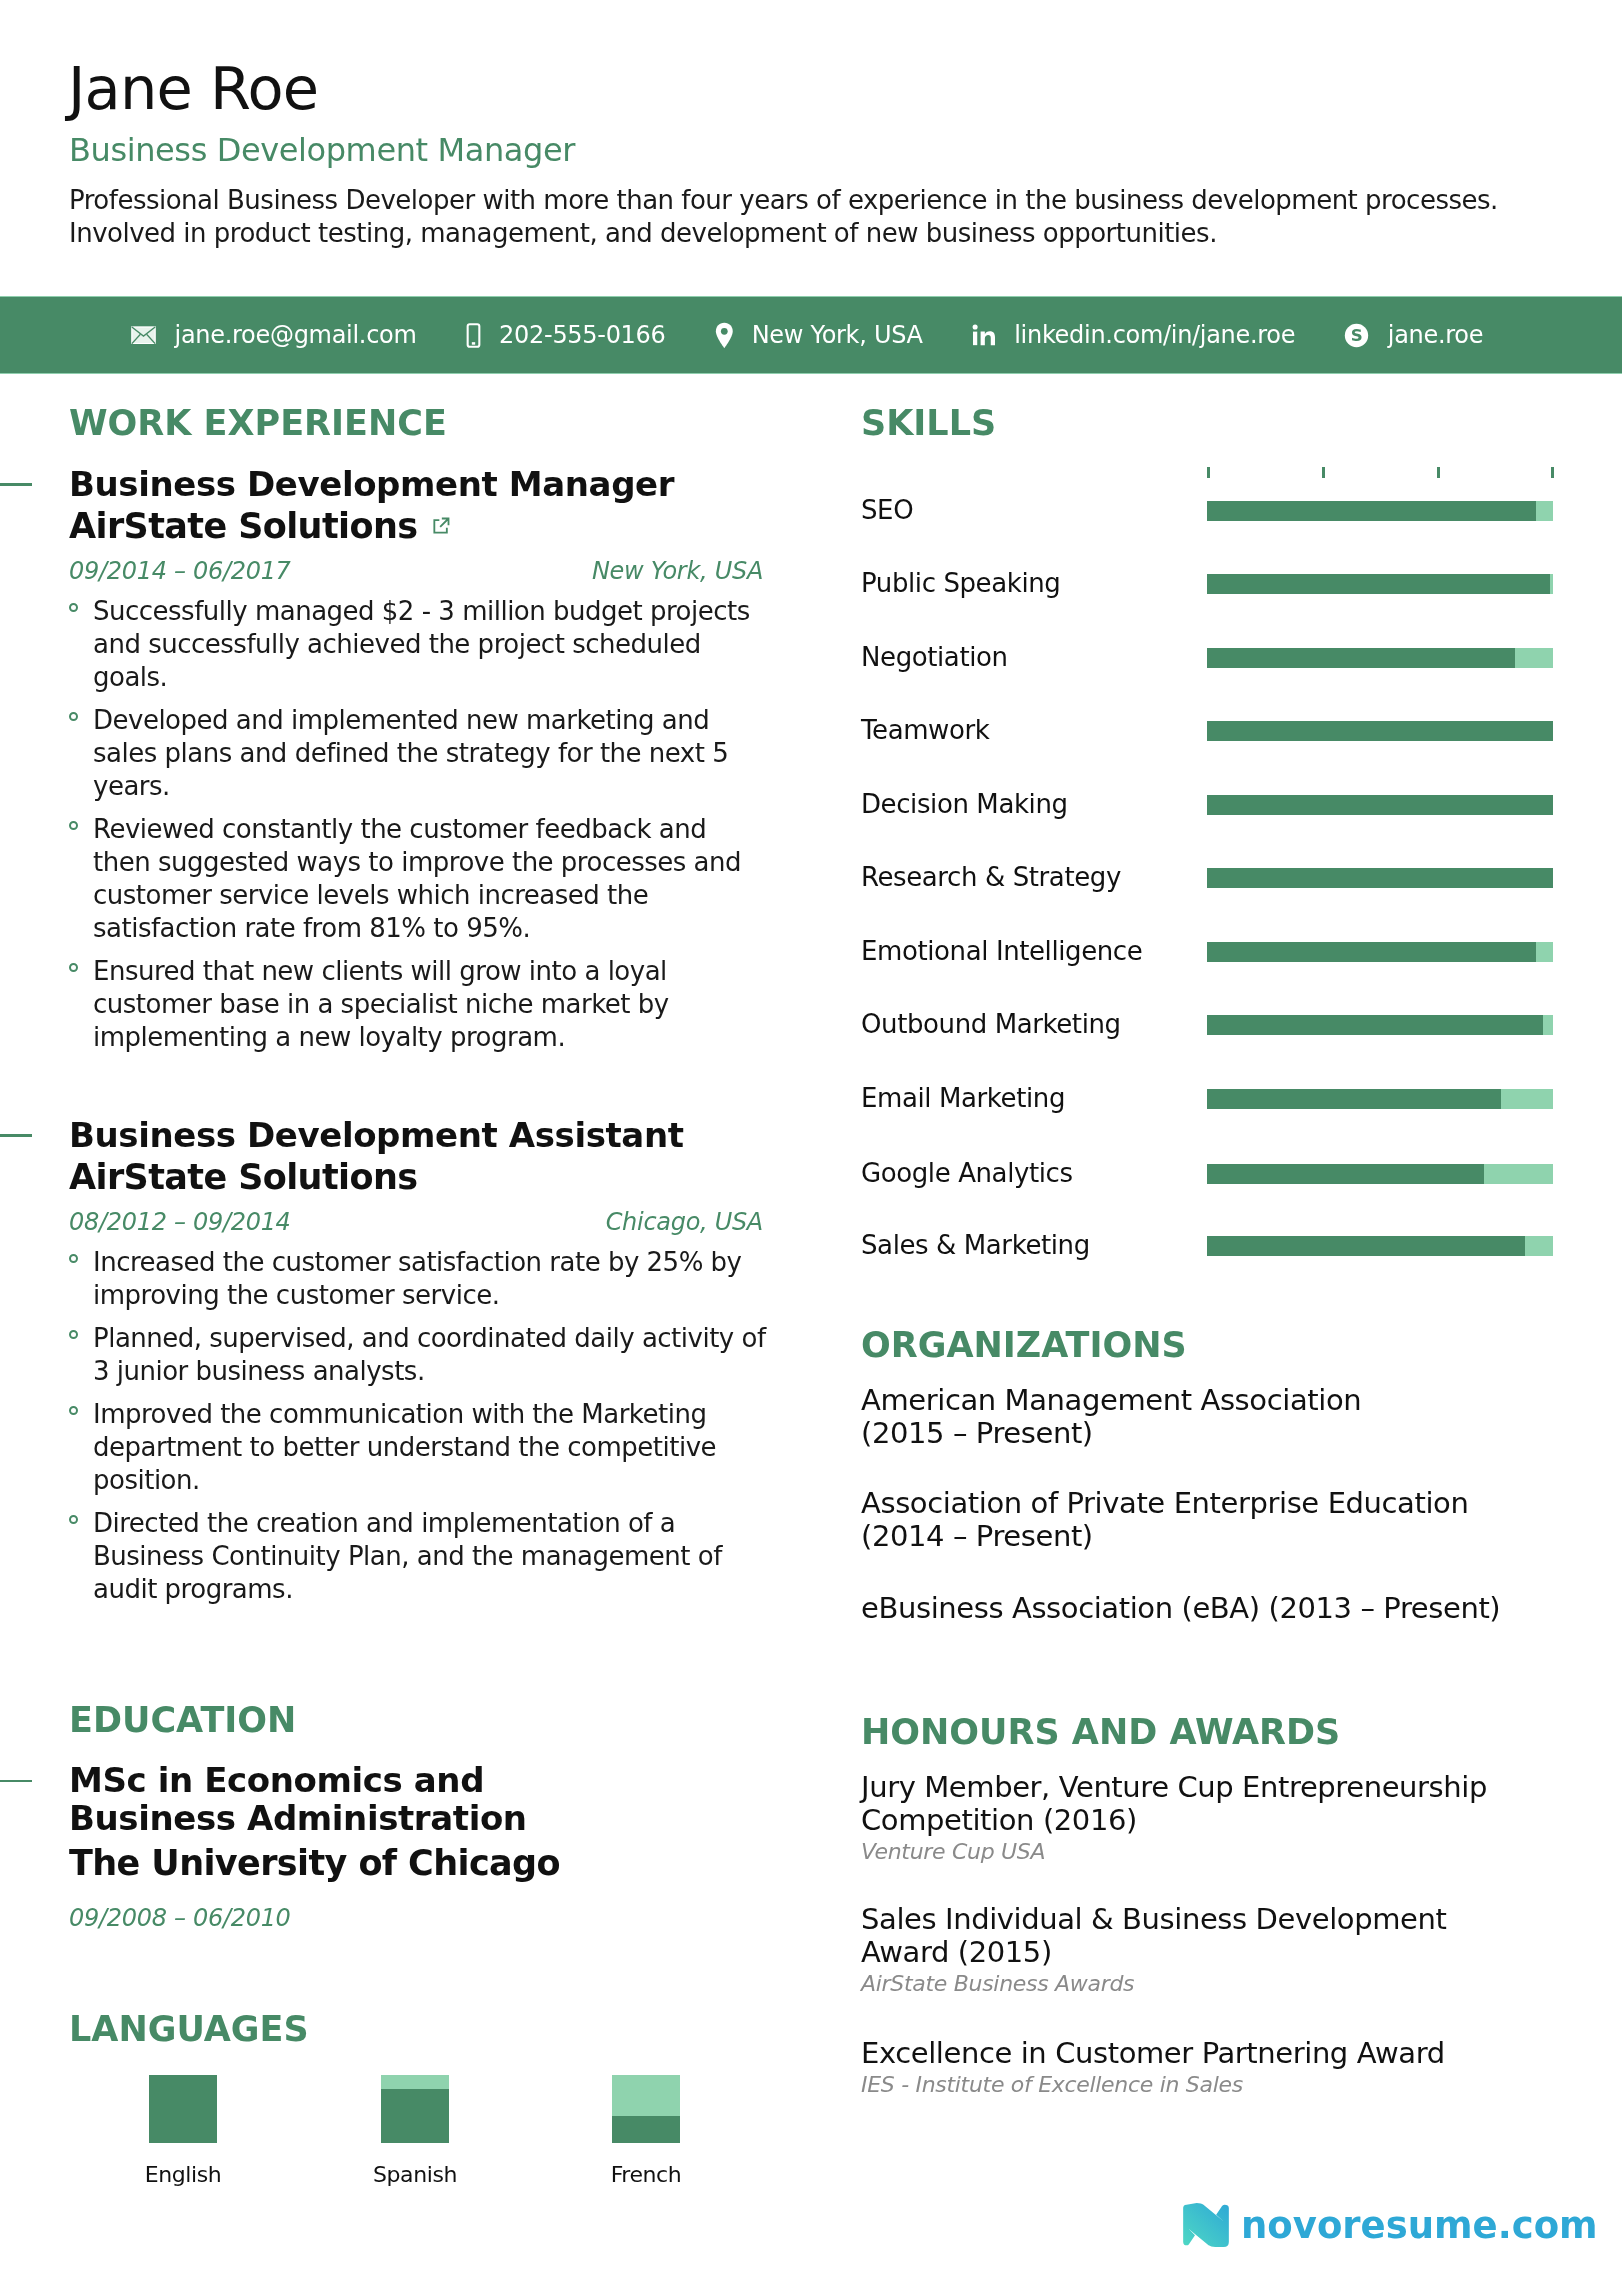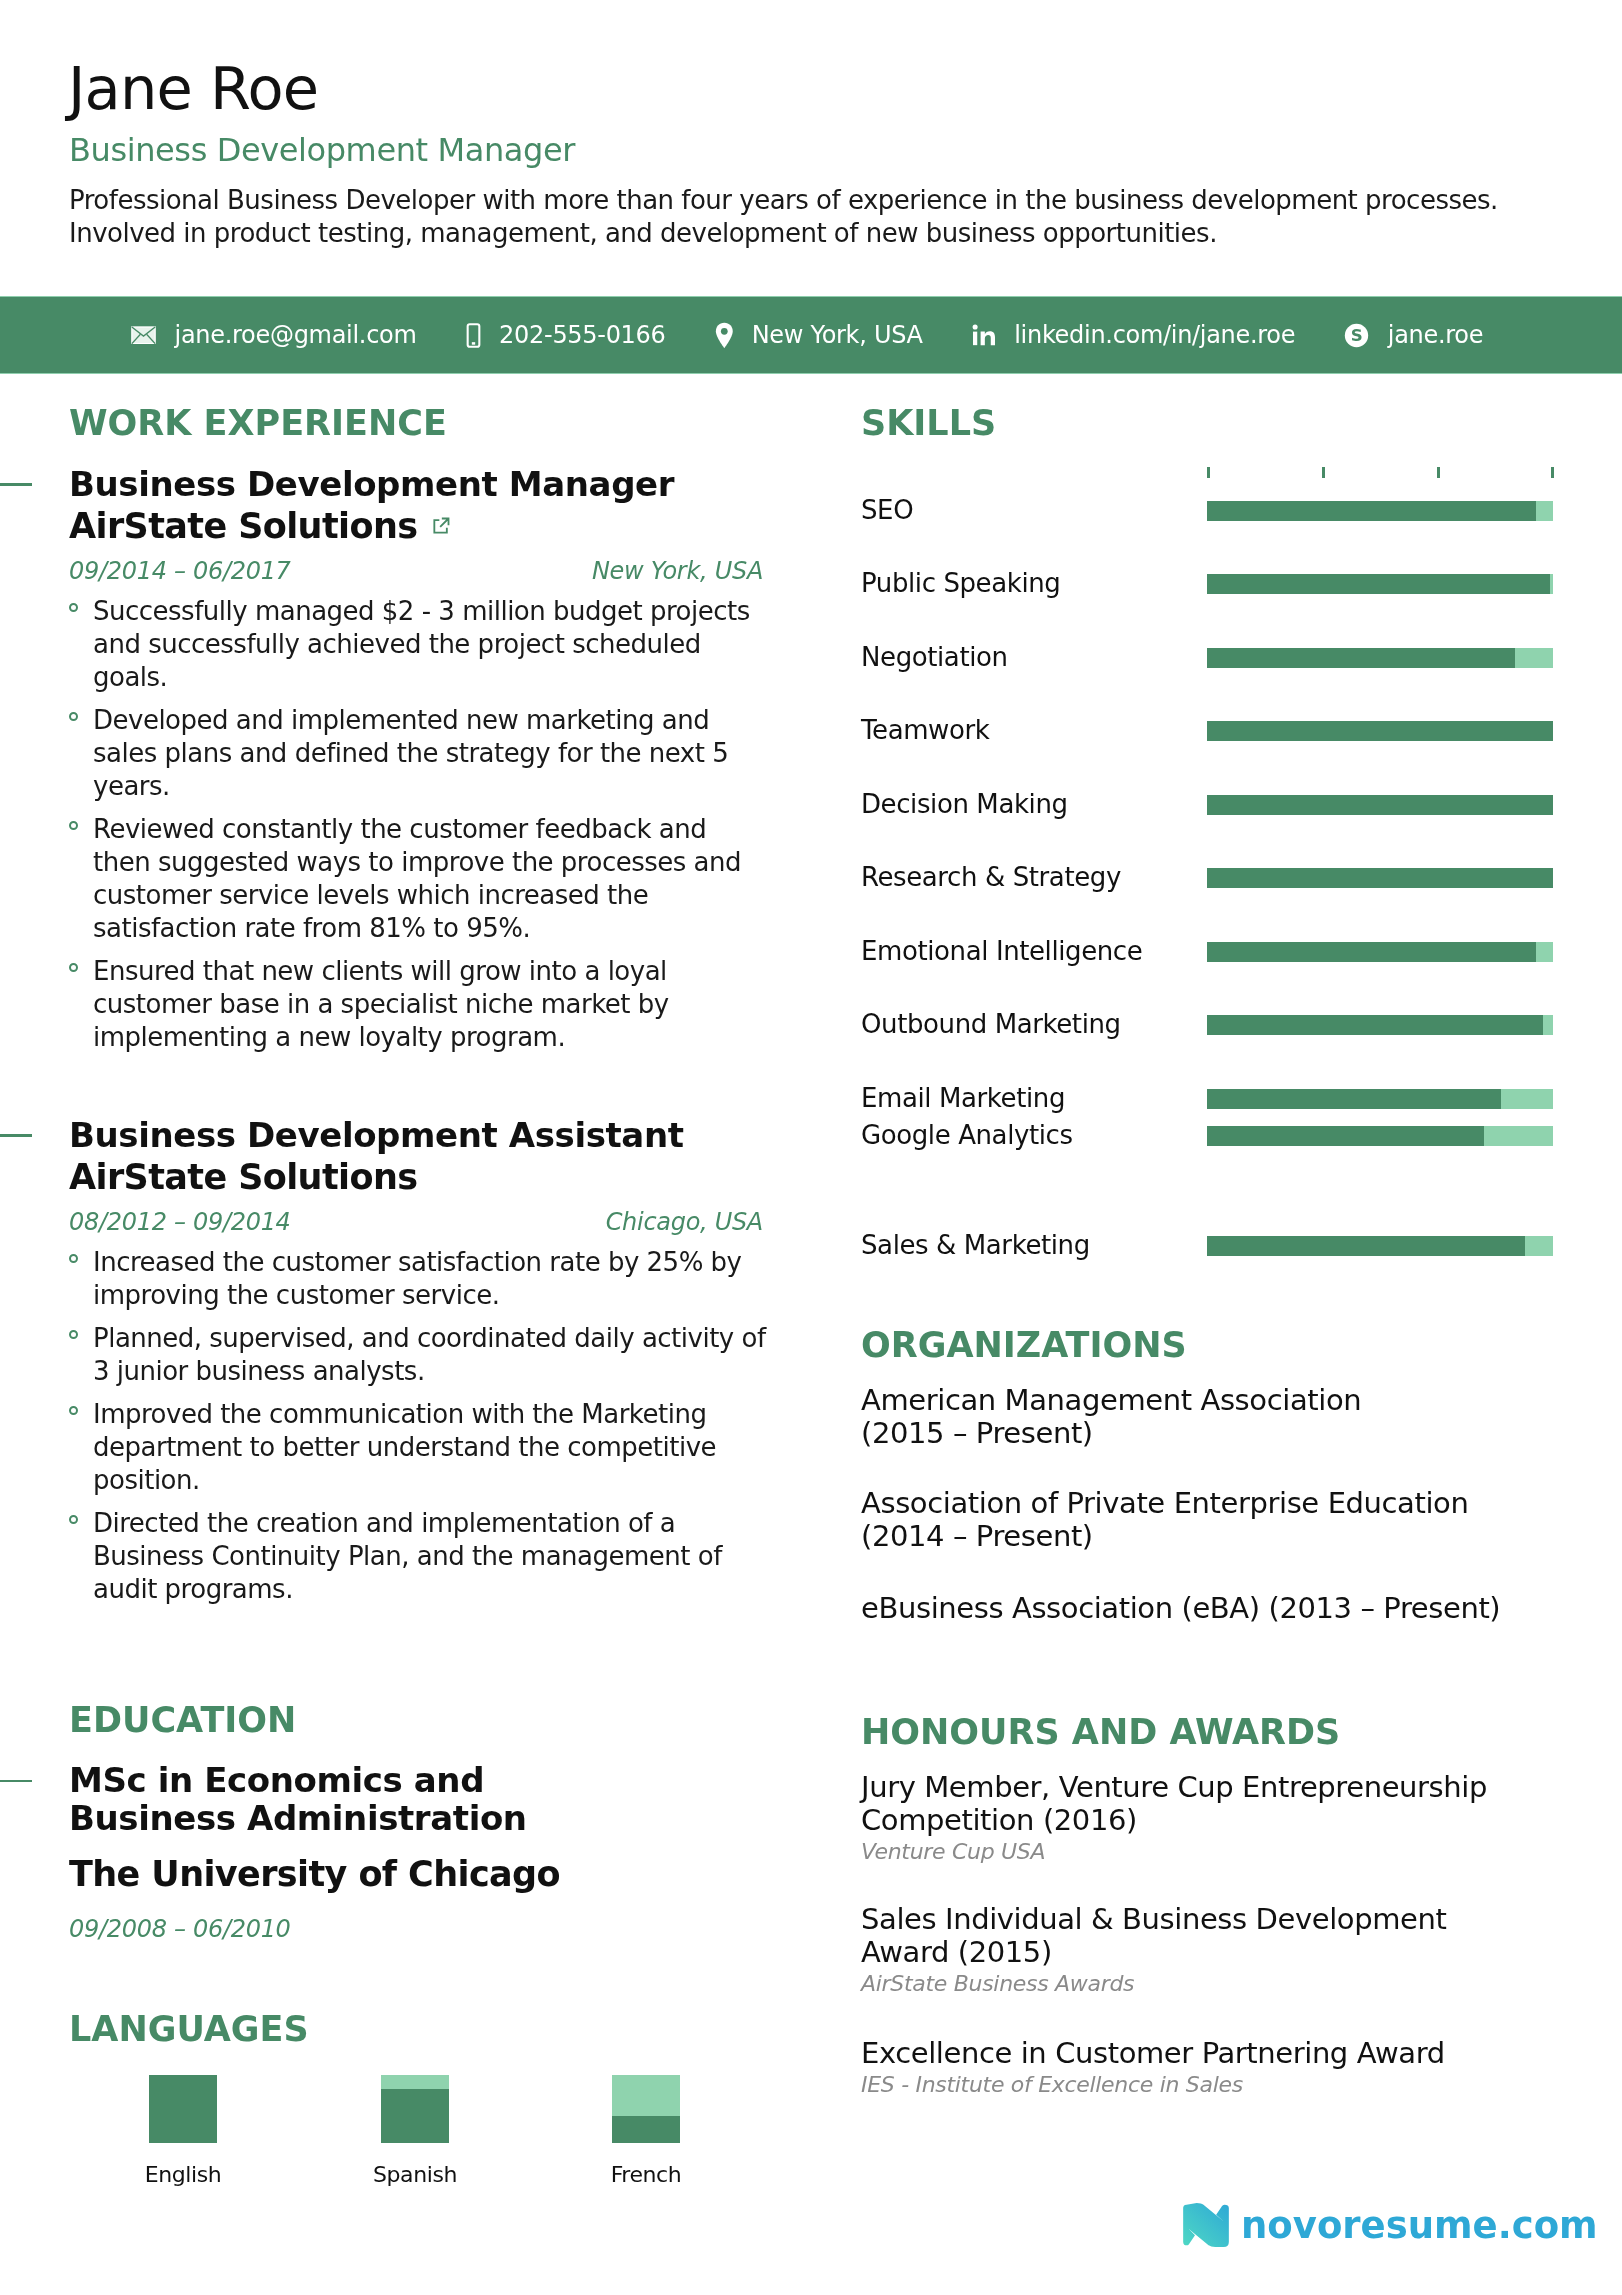--- a/index.html
+++ b/index.html
@@ -141,21 +141,21 @@
     <li><span class="bullet-dot"></span><span>Planned, supervised, and coordinated daily activity of 3 junior business analysts.</span></li>
     <li><span class="bullet-dot"></span><span>Improved the communication with the Marketing department to better understand the competitive position.</span></li>
     <li><span class="bullet-dot"></span><span>Directed the creation and implementation of a Business Continuity Plan, and the management of audit programs.</span></li>
   </ul>
 </div>
 
 <div class="abs sec-h" style="left:69px; top:1703px;">EDUCATION</div>
 <div class="abs entry" style="top:1761px;">
   <div class="dash" style="top:18.6px;"></div>
   <div class="degree">MSc in Economics and Business Administration</div>
-  <div class="company" style="margin-top:16px;">
+  <div class="company" style="margin-top:5px;">
       <span>The University of Chicago</span>
     </div>
   <div class="meta" style="margin-top:17px;">
     <span>09/2008 – 06/2010</span>
   </div>
 </div>
 
 <div class="abs sec-h" style="left:69px; top:2012px;">LANGUAGES</div>
 <div id="languages">
   <div class="lang" style="left:124px; top:2075px;">
@@ -233,21 +233,21 @@
       <div class="skill-track">
         <div class="skill-fill" style="width: 97%;"></div>
       </div>
     </div>
     <div class="skill-row" style="top: 1081px;">
       <div class="skill-label">Email Marketing</div>
       <div class="skill-track">
         <div class="skill-fill" style="width: 85%;"></div>
       </div>
     </div>
-    <div class="skill-row" style="top: 1118px;">
+    <div class="skill-row" style="top: 1156px;">
       <div class="skill-label">Google Analytics</div>
       <div class="skill-track">
         <div class="skill-fill" style="width: 80%;"></div>
       </div>
     </div>
     <div class="skill-row" style="top: 1228px;">
       <div class="skill-label">Sales &amp; Marketing</div>
       <div class="skill-track">
         <div class="skill-fill" style="width: 92%;"></div>
       </div>

